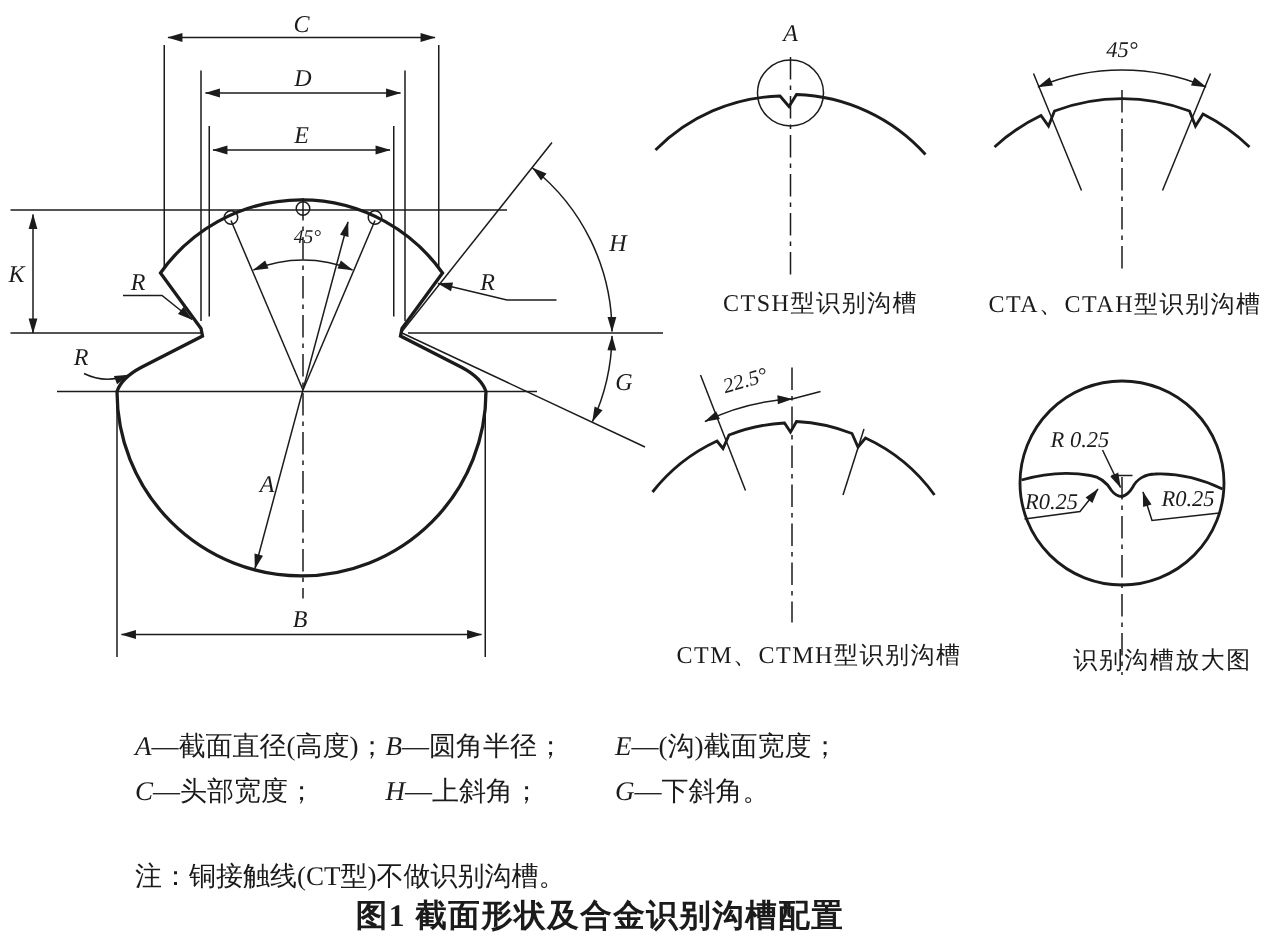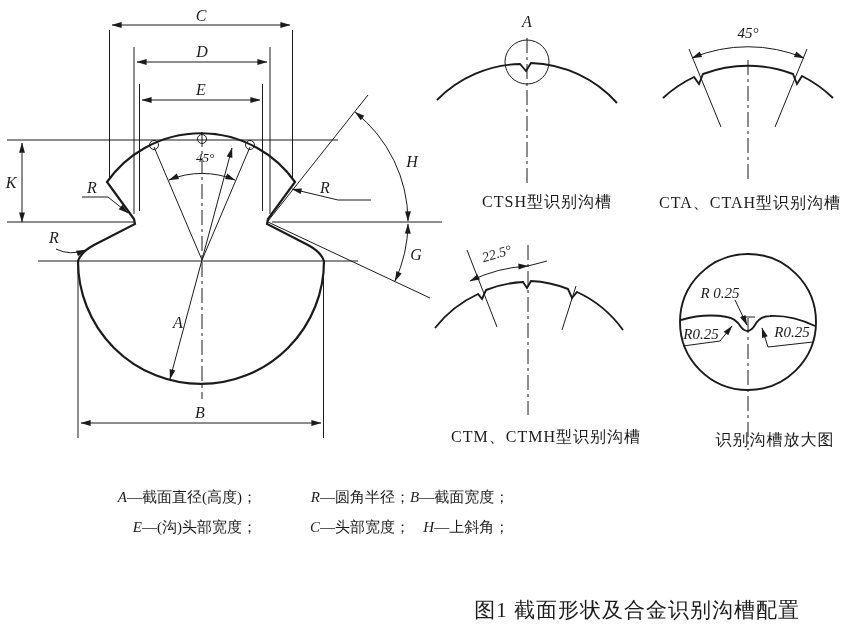--- a/index.html
+++ b/index.html
@@ -9,25 +9,25 @@
   svg path,svg line,svg circle{fill:none;stroke:#1b1b1b;}
   .thin{stroke-width:1;}
   .thick{stroke-width:2.2;}
   .med{stroke-width:1.9;}
   .cl{stroke-width:1;stroke-dasharray:15 4 3 4;}
   text{fill:#1b1b1b;font-family:"Liberation Serif","DejaVu Serif",serif;}
   .dim{font-style:italic;font-size:16px;text-anchor:middle;}
   .dimsm{font-style:italic;font-size:13px;text-anchor:middle;}
   .cjk{font-size:16px;text-anchor:middle;font-weight:500;letter-spacing:1px;}
   .legend{position:absolute;left:90px;top:482px;display:grid;
-          grid-template-columns:167px 153px auto;font-size:15px;line-height:30px;text-align:right;}
+          grid-template-columns:167px 153px auto;font-size:18px;line-height:30px;}
   .lv{font-style:italic;}
   .note{position:absolute;left:90px;top:572px;font-size:18px;}
-  .figcap{position:absolute;left:0;top:596px;width:800px;text-align:right;
-          font-size:21px;font-weight:normal;letter-spacing:1px;}
+  .figcap{position:absolute;left:0;top:596px;width:800px;text-align:center;
+          font-size:21px;font-weight:bold;letter-spacing:1px;}
 </style>
 </head>
 <body>
 
 <div class="page">
 
   <svg width="0" height="0">
     <defs>
       <marker id="ar" viewBox="0 0 12 8" refX="11" refY="4" markerWidth="11" markerHeight="7.5" orient="auto-start-reverse">
         <path d="M0.5 0.8 L11.5 4 L0.5 7.2 Z" style="fill:#1b1b1b;stroke:none"></path>
@@ -131,21 +131,22 @@
     <path class="thin" d="M158 97 L113 102 L107 83" marker-end="url(#ar)"></path>
     <path class="cl" d="M93 73 V205"></path>
     <text class="dimsm" x="65" y="53" style="font-size:15px">R 0.25</text>
     <text class="dimsm" x="46" y="94" style="font-size:15px">R0.25</text>
     <text class="dimsm" x="137" y="92" style="font-size:15px">R0.25</text>
     <text class="cjk" x="120" y="200">识别沟槽放大图</text>
   </svg>
 
   <div class="legend">
     <div><span class="lv">A</span><span>—截面直径(高度)；</span></div>
-    <div><span class="lv">R</span><span>—圆角半径；</span></div>
-    <div><span class="lv">B</span><span>—截面宽度；</span></div>
-    <div><span class="lv">E</span><span>—(沟)头部宽度；</span></div>
+    <div><span class="lv">B</span><span>—圆角半径；</span></div>
+    <div><span class="lv">E</span><span>—(沟)截面宽度；</span></div>
     <div><span class="lv">C</span><span>—头部宽度；</span></div>
     <div><span class="lv">H</span><span>—上斜角；</span></div>
+    <div><span class="lv">G</span><span>—下斜角。</span></div>
   </div>
 
+  <div class="note">注：铜接触线(CT型)不做识别沟槽。</div>
   <div class="figcap">图1  截面形状及合金识别沟槽配置</div>
 </div>
 
 </body></html>

